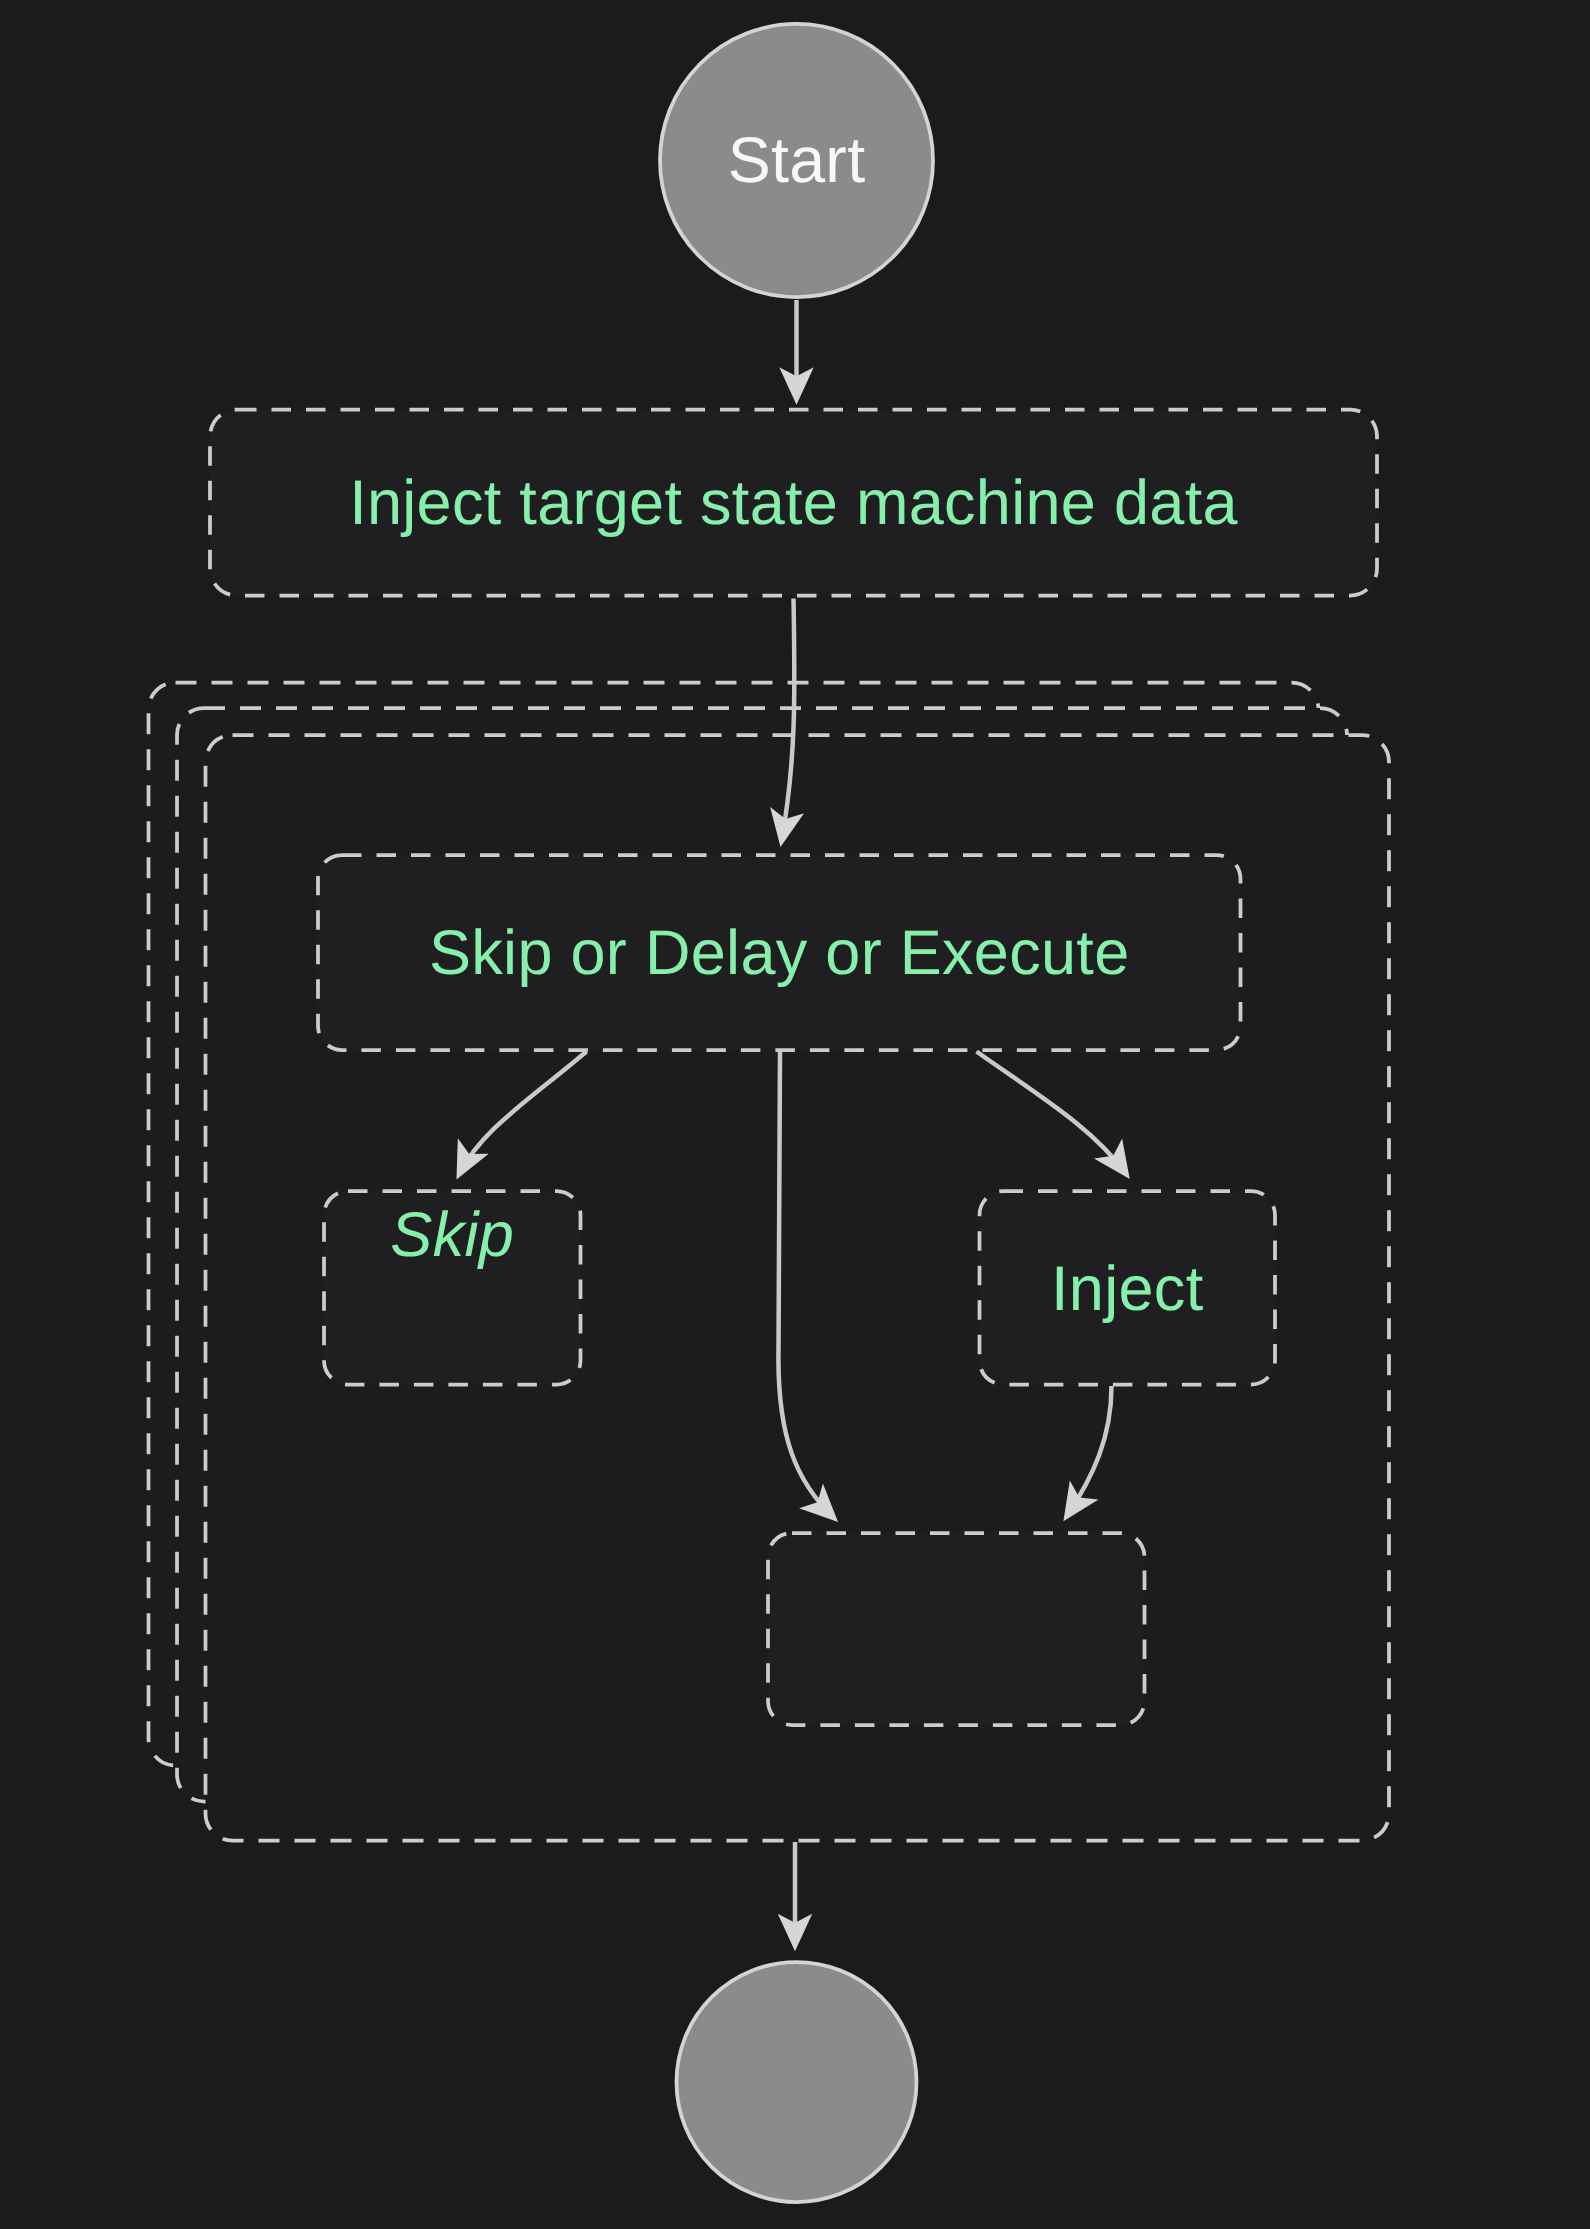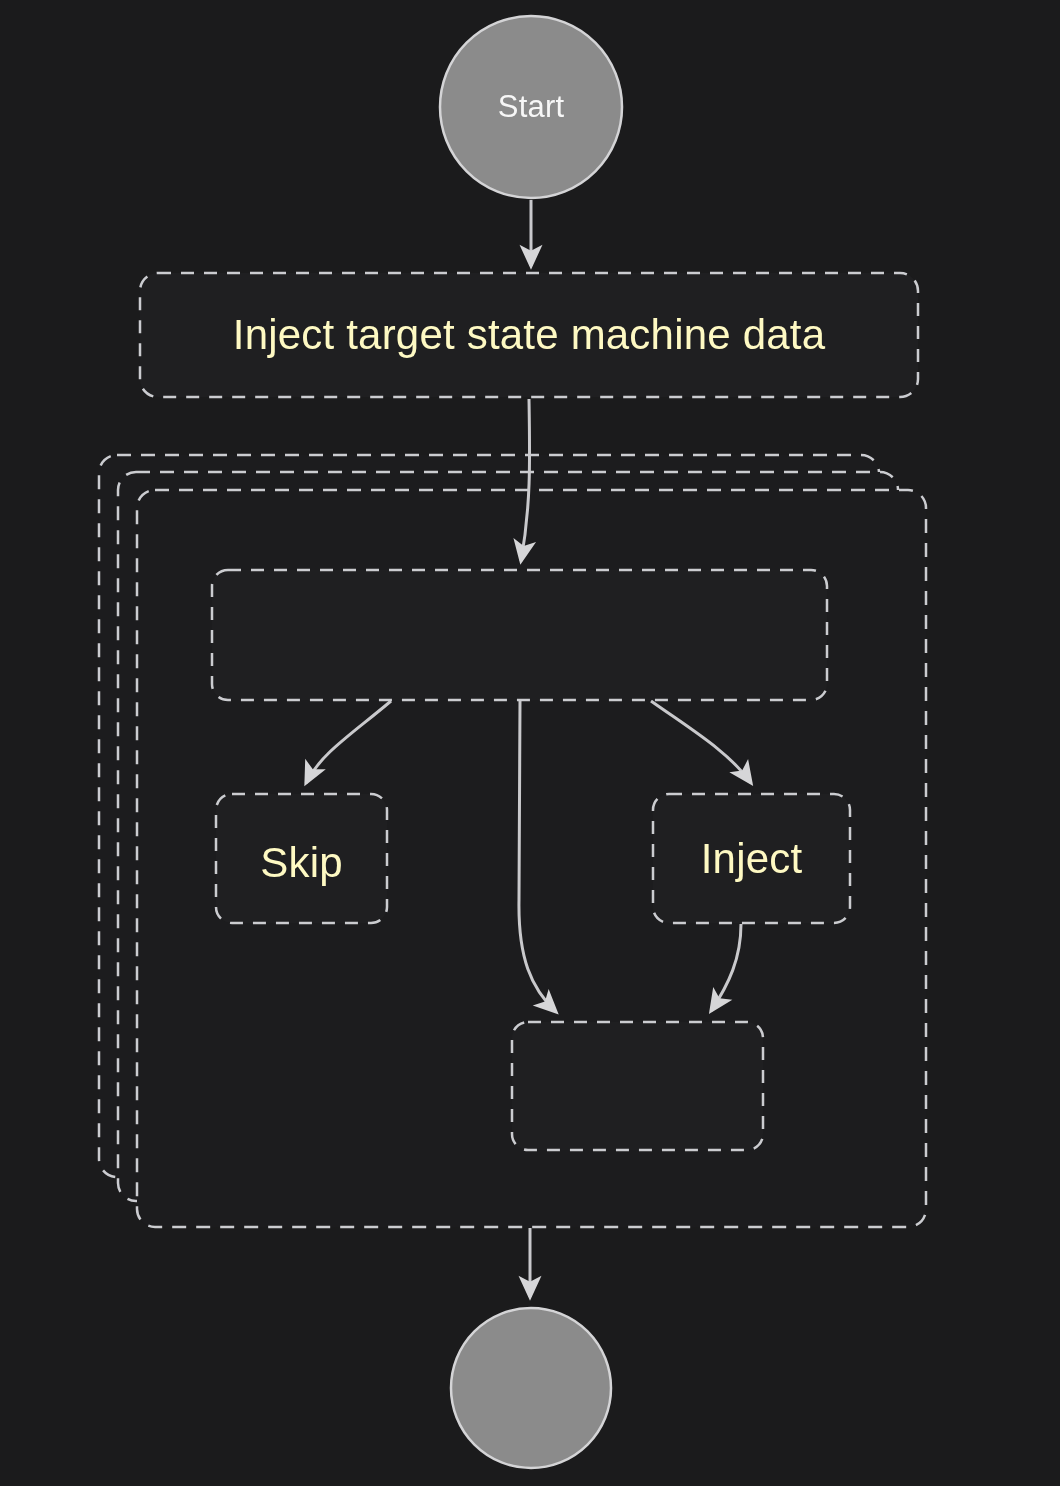--- a/index.html
+++ b/index.html
@@ -7,33 +7,33 @@
     position:relative;
     width:1060px;height:1486px;
     background:#1b1b1c;
     font-family:"Liberation Sans", sans-serif;
     overflow:hidden;
   }
   .stage svg{position:absolute;inset:0;}
   .label{
     position:absolute;
     display:flex;align-items:center;justify-content:center;
-    color:#fef9c3;
+    color:#86efac;
     font-size:42px;
     font-weight:400;
     text-align:center;
     white-space:nowrap;
     letter-spacing:0.2px;
   }
-  .label.terminal{font-size:31px;color:#f7f7f7;}
+  .label.terminal{font-size:43px;color:#f7f7f7;}
   
   .lbl-start  {left:440px;top:16px;width:182px;height:182px;}
   .lbl-inject {left:140px;top:273px;width:778px;height:124px;}
   .lbl-choice {left:212px;top:570px;width:615px;height:130px;}
-  .lbl-skip   {left:216px;top:798px;width:171px;height:129px;}
+  .lbl-skip   {left:216px;top:758px;width:171px;height:129px;font-style:italic;}
   .lbl-delay  {left:653px;top:794px;width:197px;height:129px;}
   .lbl-execute{left:512px;top:1022px;width:251px;height:128px;}
   .lbl-end    {left:451px;top:1308px;width:160px;height:160px;}
 </style>
 </head>
 <body>
 
 <div class="stage">
 
   <svg width="1060" height="1486" viewBox="0 0 1060 1486">
@@ -67,19 +67,20 @@
 
     <rect x="512" y="1022" width="251" height="128" rx="16" fill="#1f1f21" stroke="#cbccd0" stroke-width="2.5" stroke-dasharray="13 10"></rect>
 
     <circle cx="531" cy="1388" r="80" fill="#8b8b8b" stroke="#d4d4d6" stroke-width="2.5"></circle>
   </svg>
 
   <div class="label terminal lbl-start">Start</div>
 
   <div class="label lbl-inject">Inject target state machine data</div>
 
+  <div class="label lbl-choice">Skip or Delay or Execute</div>
 
   <div class="label lbl-skip">Skip</div>
 
   <div class="label lbl-delay">Inject</div>
 
 
 </div>
 
 </body></html>

